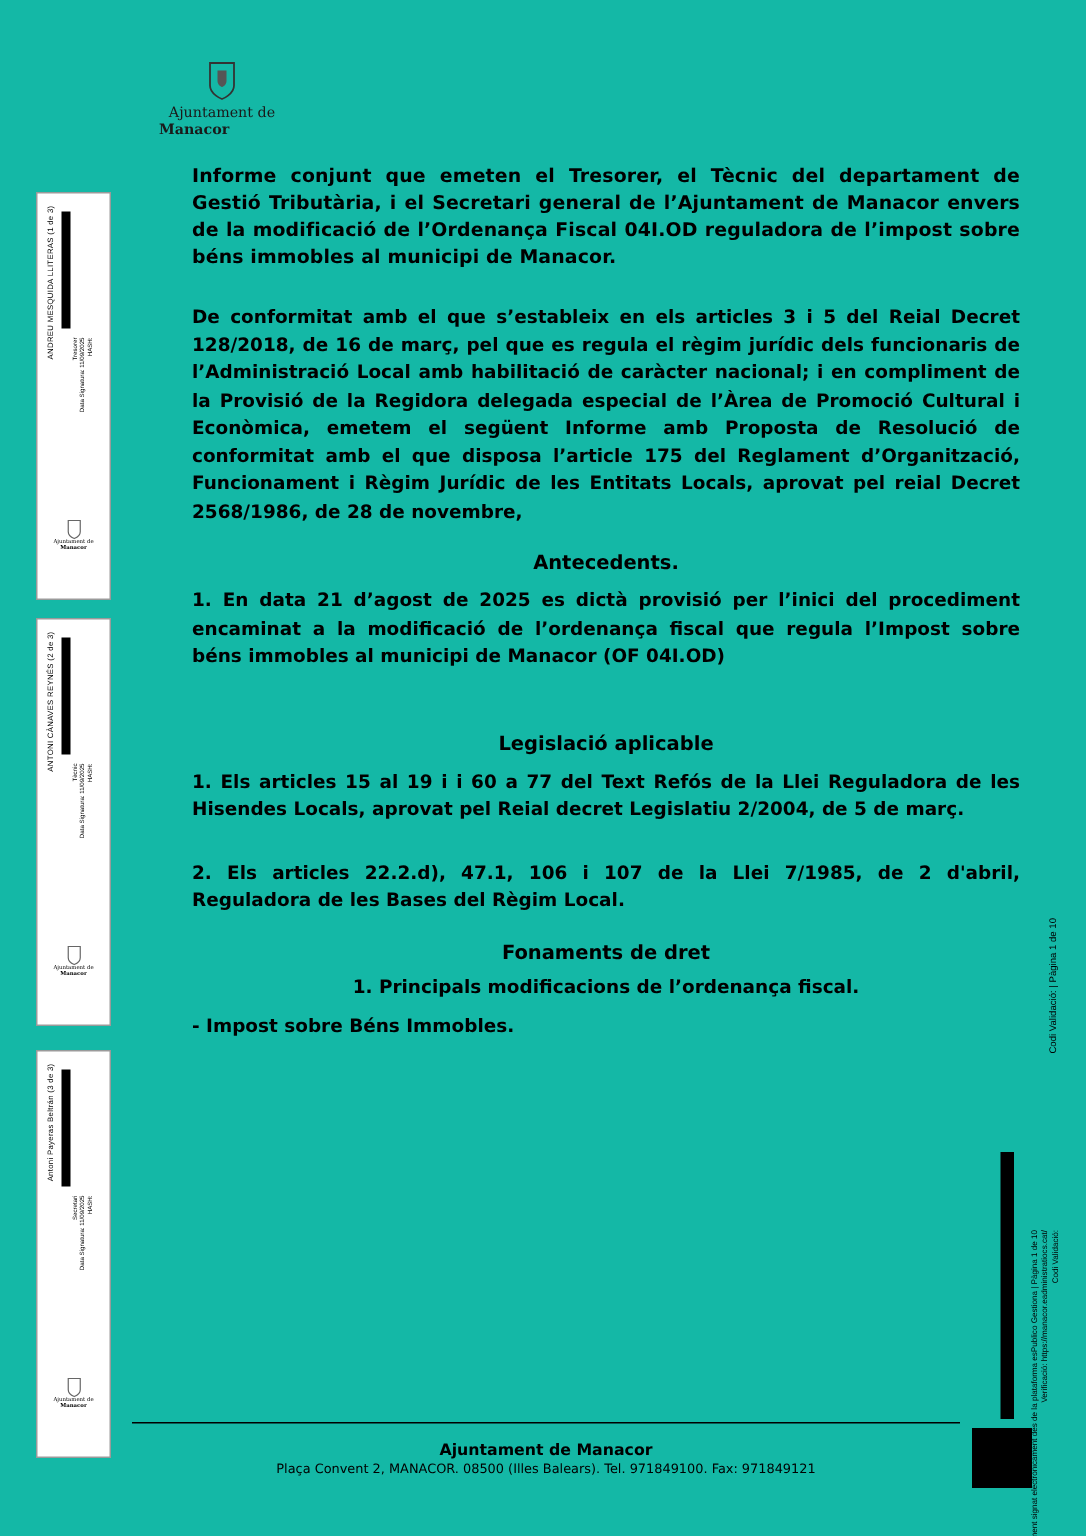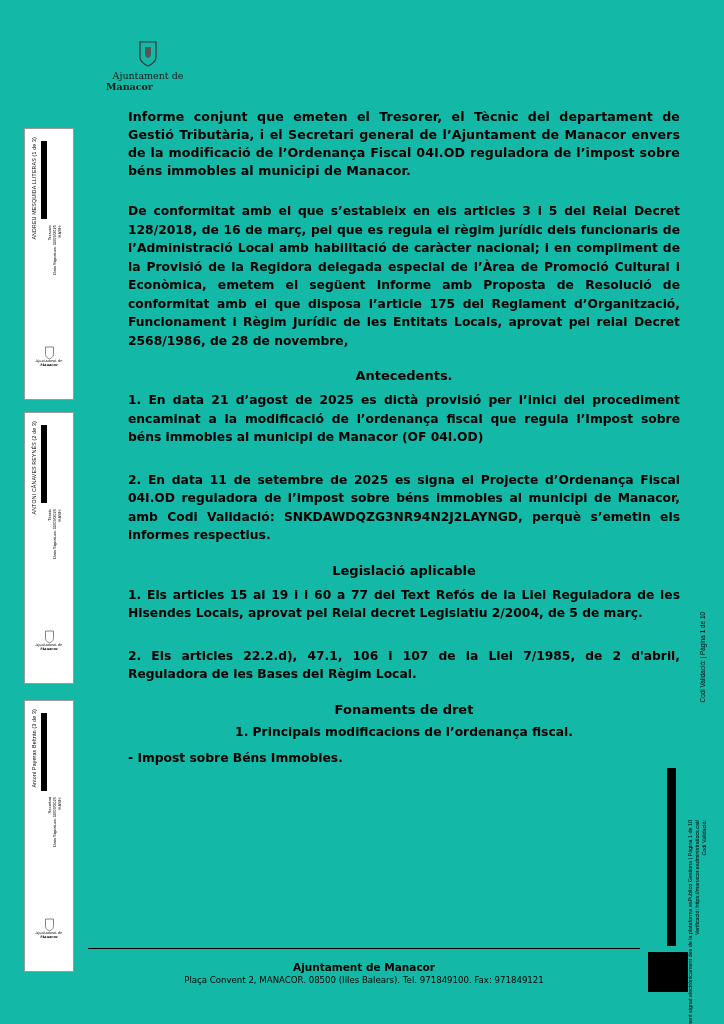--- a/index.html
+++ b/index.html
@@ -221,21 +221,20 @@
   </div>
 
   <div class="doc">
     <p class="title">Informe conjunt que emeten el Tresorer, el Tècnic del departament de Gestió Tributària, i el Secretari general de l’Ajuntament de Manacor envers de la modificació de l’Ordenança Fiscal 04I.OD reguladora de l’impost sobre béns immobles al municipi de Manacor.</p>
 
     <p class="body">De conformitat amb el que s’estableix en els articles 3 i 5 del Reial Decret 128/2018, de 16 de març, pel que es regula el règim jurídic dels funcionaris de l’Administració Local amb habilitació de caràcter nacional;  i en compliment de la Provisió de la Regidora delegada especial de l’Àrea de Promoció Cultural i Econòmica, emetem el següent Informe amb Proposta de Resolució  de conformitat amb el que disposa l’article 175 del Reglament d’Organització, Funcionament i Règim Jurídic de les Entitats Locals, aprovat pel reial Decret 2568/1986, de 28 de novembre,</p>
 
     <h2 class="sec">Antecedents.</h2>
     <p class="body">1. En data 21 d’agost de 2025 es dictà provisió per l’inici del procediment encaminat a la modificació de l’ordenança fiscal que regula  l’Impost sobre béns immobles al municipi de Manacor (OF  04I.OD)</p>
     <div class="gap-sm"></div>
-    <p class="body">2. En data 11 de setembre de 2025 es signa el Projecte d’Ordenança Fiscal 04I.OD reguladora de l’impost sobre béns immobles al municipi de Manacor, amb  Codi Validació: SNKDAWDQZG3NR94N2J2LAYNGD, perquè s’emetin els informes respectius.</p>
 
     <h2 class="sec">Legislació aplicable</h2>
     <p class="body">1. Els articles 15 al 19 i i 60 a 77 del Text Refós de la Llei Reguladora de les Hisendes Locals, aprovat pel Reial decret Legislatiu 2/2004, de 5 de març.</p>
     <div class="gap-sm"></div>
     <p class="body">2. Els articles 22.2.d), 47.1, 106 i 107 de la Llei 7/1985, de 2 d'abril, Reguladora de les Bases del Règim Local.</p>
 
     <h2 class="sec">Fonaments de dret</h2>
     <h3 class="subsec">1. Principals modificacions de l’ordenança fiscal.</h3>
     <p class="body">- Impost sobre Béns Immobles.</p>
   </div>

